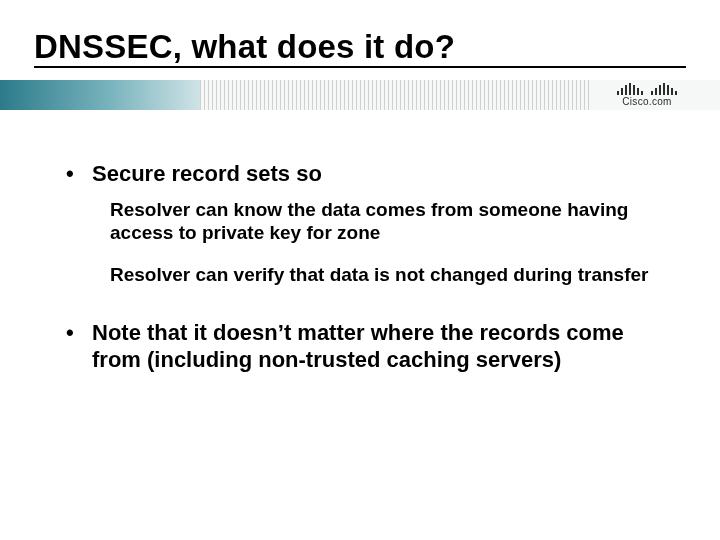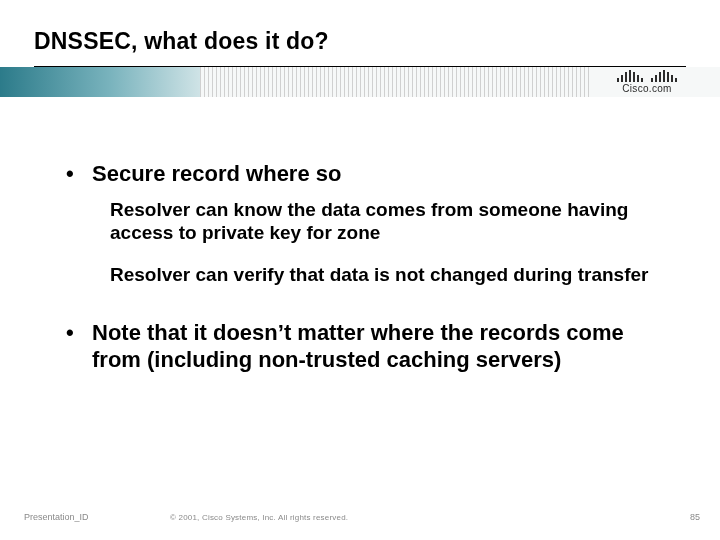--- a/index.html
+++ b/index.html
@@ -2,35 +2,35 @@
 <html><head>
 <meta charset="utf-8">
 <style>
   * { margin: 0; padding: 0; box-sizing: border-box; }
   html, body { width: 720px; height: 540px; background: #fff; font-family: Arial, Helvetica, sans-serif; color: #000; }
   .slide { position: relative; width: 720px; height: 540px; overflow: hidden; }
   .title {
     position: absolute;
     left: 34px;
     top: 28px;
-    font-size: 23px;
+    font-size: 33px;
     font-weight: bold;
     letter-spacing: 0.2px;
   }
   .title-underline {
     position: absolute;
     left: 34px;
     top: 66px;
     width: 652px;
     height: 2px;
     background: #000;
   }
   .header-band {
     position: absolute;
-    left: 0; right: 0; top: 67px;
+    left: 0; right: 0; top: 80px;
     height: 30px;
     background: #f6f8f8;
     overflow: hidden;
   }
   .band-left {
     position: absolute;
     left: 0; top: 0; width: 200px; height: 30px;
     background: linear-gradient(90deg, #2c7b8a 0%, #79b3bd 55%, #cfe3e6 100%);
   }
   .band-ticks {
@@ -114,29 +114,24 @@
           <span class="b5"></span>
           <span class="b6"></span>
           <span class="b7"></span>
       </div>
       <div class="logo-text">Cisco.com</div>
     </div>
   </div>
 
   <div class="content">
     <div class="bullet">
-      <span>Secure record where so</span>
+      <span>Secure record sets so</span>
     </div>
     <div class="sub">Resolver can know the data comes from someone having access to private key for zone</div>
     <div class="sub">Resolver can verify that data is not changed during transfer</div>
 
     <div class="bullet bullet2">
       <span>Note that it doesn’t matter where the records come from (including non-trusted caching servers)</span>
     </div>
   </div>
 
-  <div class="footer">
-    <div class="pres">Presentation_ID</div>
-    <div class="copy">© 2001, Cisco Systems, Inc. All rights reserved.</div>
-    <div class="pagenum">85</div>
-  </div>
 
 </div>
 
 </body></html>

